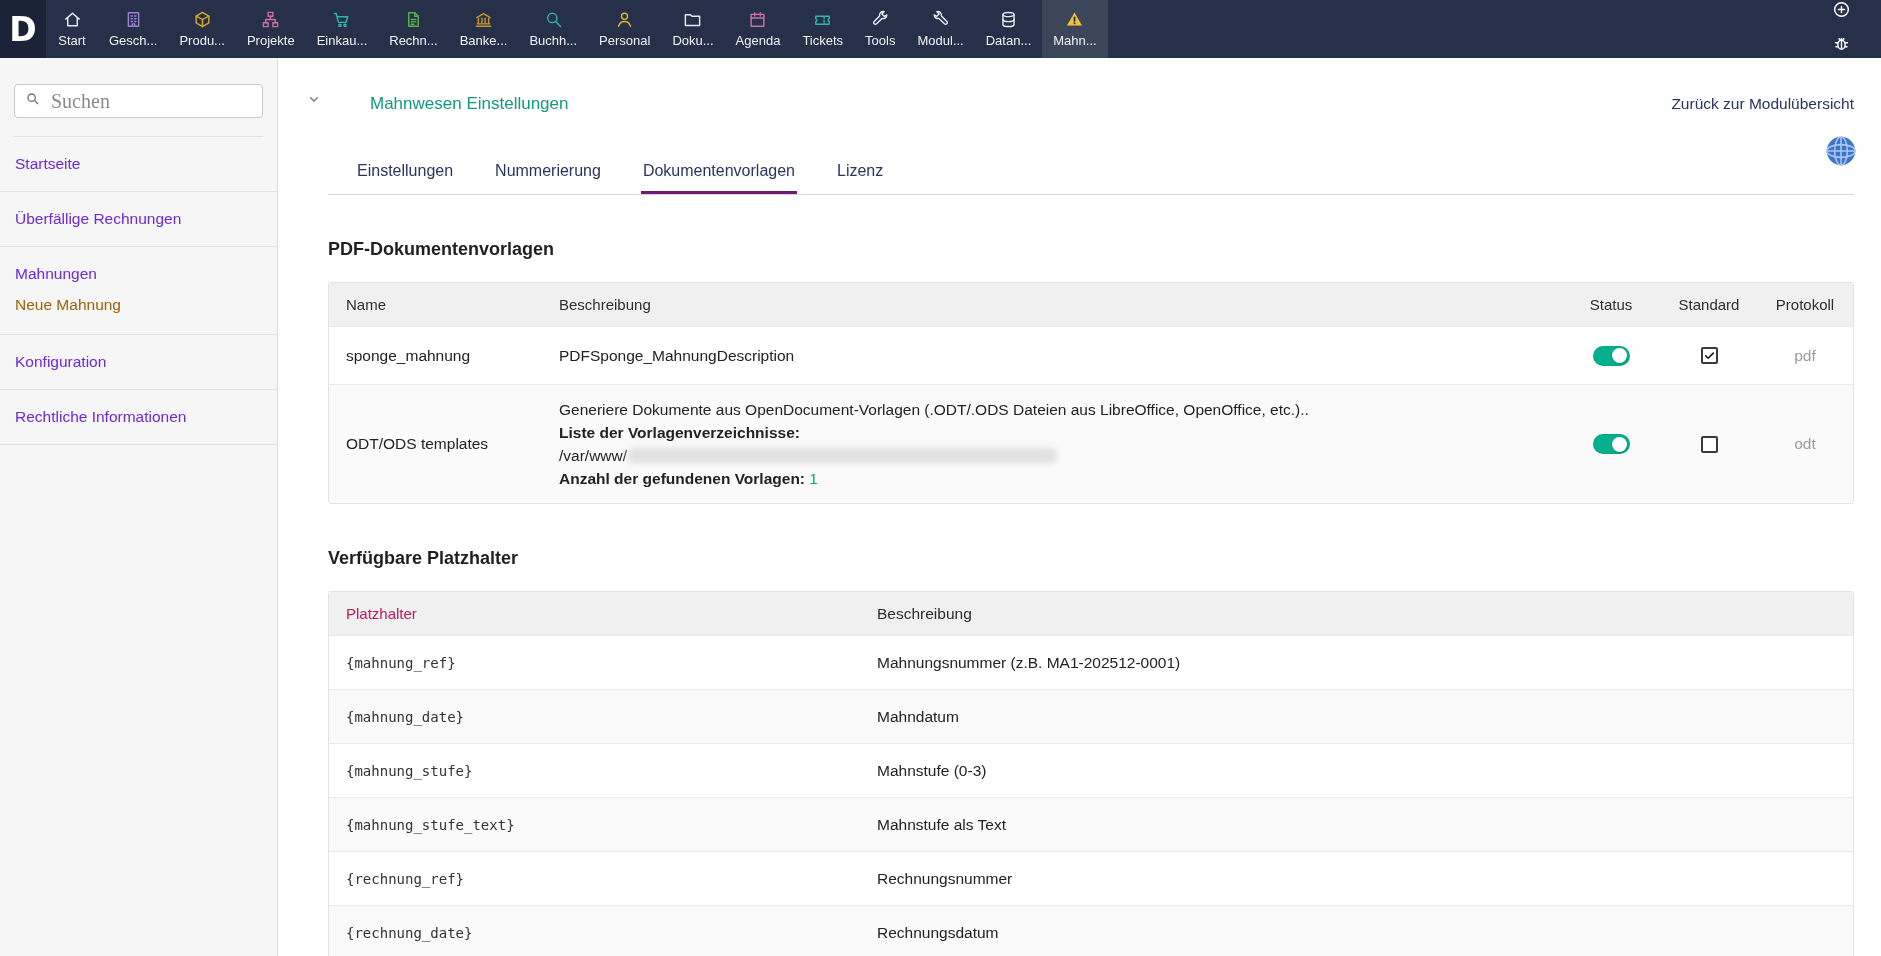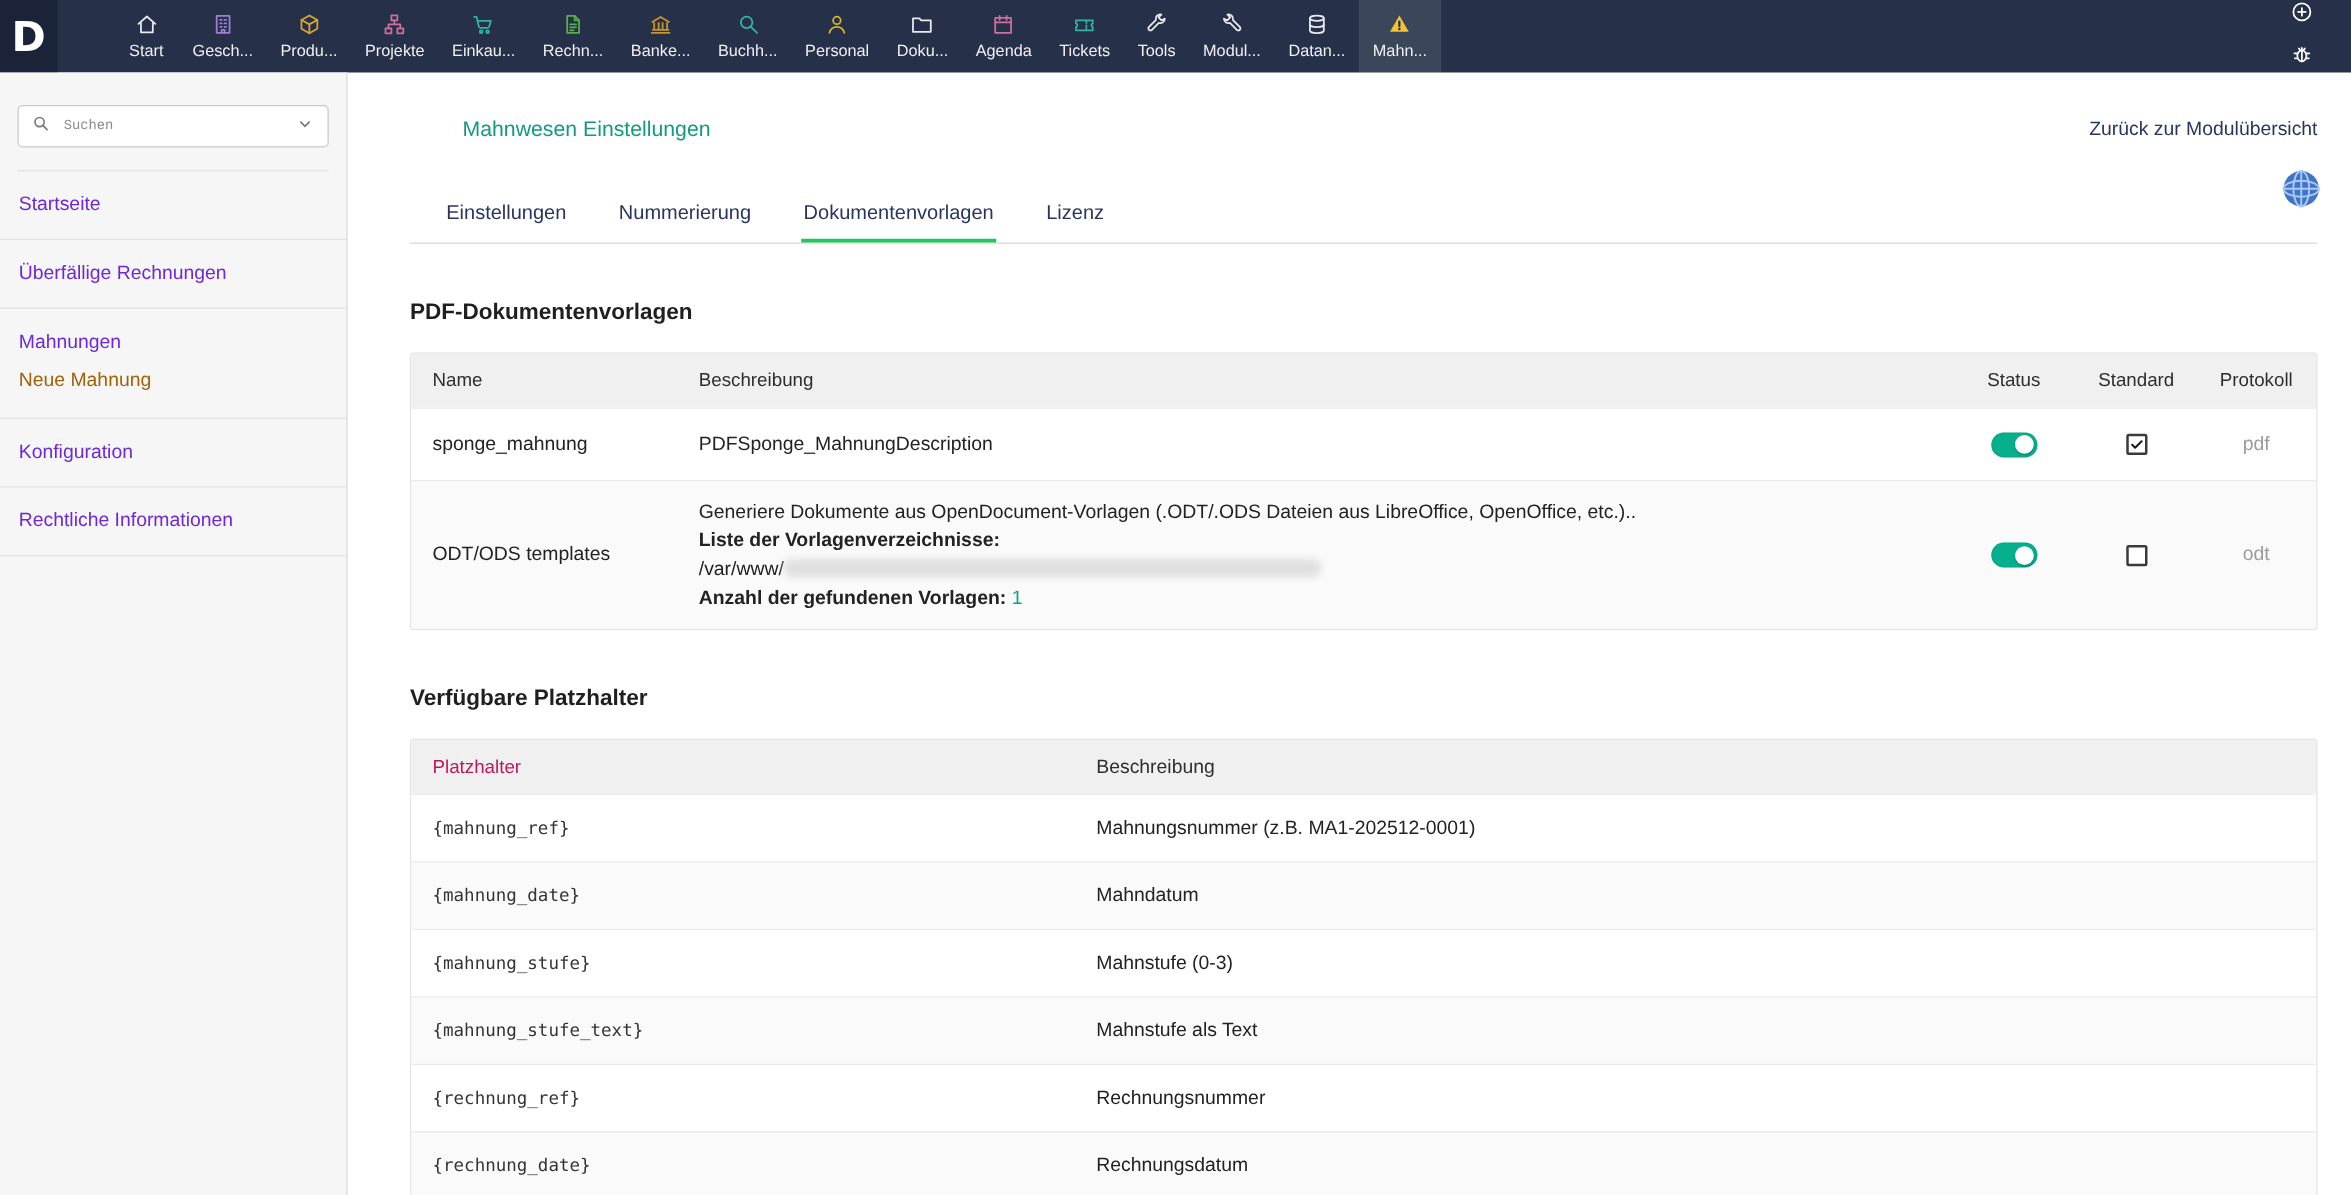--- a/index.html
+++ b/index.html
@@ -10,21 +10,21 @@
     background:#ffffff; color:#222;
   }
 
   
   .navbar { height:58px; background:#263149; display:flex; align-items:stretch; }
   .logo {
     width:46px; display:flex; align-items:center; justify-content:center;
     background:#1a2338; color:#fff; font-size:33px; font-weight:bold;
     font-family:"DejaVu Sans", sans-serif; cursor:pointer;
   }
-  .nav-items { display:flex;padding-left:45px; }
+  .nav-items { display:flex; }
   .nav-item {
     display:flex; flex-direction:column; align-items:center; justify-content:center;
     gap:4px; padding:0 11px; min-width:52px; cursor:pointer;
   }
   .nav-item.active { background:rgba(255,255,255,0.10); }
   .nlabel { font-size:13px; color:#eef0f5; white-space:nowrap; }
   .nico { height:19px; display:flex; }
   .nico svg { width:19px; height:19px; fill:none; stroke:currentColor; stroke-width:1.8; stroke-linecap:round; stroke-linejoin:round; }
   .nav-right { margin-left:auto; display:flex; align-items:center; gap:15px; padding-right:12px;flex-direction:column; }
   .rico { display:flex; color:#ffffff; cursor:pointer; }
@@ -38,35 +38,35 @@
   .layout { display:flex; height:898px; }
 
   
   .sidebar { width:278px; background:#f6f6f7; border-right:1px solid #dcdcdc; flex-shrink:0; }
   .search-wrap { margin:26px 14px 0; padding-bottom:18px; border-bottom:1px solid #e2e2e2; }
   .search-box {
     display:flex; align-items:center; height:34px; background:#fff;
     border:1px solid #c9c9c9; border-radius:4px; padding:0 10px; gap:8px;
   }
   .search-box svg { width:16px; height:16px; fill:none; stroke:#777; stroke-width:2; stroke-linecap:round; }
-  .search-input { border:none; outline:none; flex:1; font-size:11px; color:#0f172a; background:transparent; font-family:Liberation Mono, monospace; }
+  .search-input { border:none; outline:none; flex:1; font-size:20px; color:#0f172a; background:transparent; font-family:Liberation Serif, serif; }
   .search-input::placeholder { color:#8a8a8a; }
   .side-group { border-bottom:1px solid #e2e2e2; padding:7px 0; margin:0 0; }
   .side-item { padding:11px 15px; font-size:15.5px; font-weight:normal; color:#6d28d9; cursor:pointer; }
   .side-item.sub { font-weight:normal; color:#a16207; padding-top:2px; padding-bottom:13px; }
 
   
   .content { flex:1; padding:0 27px 0 50px; }
   .page-head { display:flex; align-items:center; justify-content:space-between; margin-top:36px; padding-left:42px; }
   .page-title { color:#13997e; font-size:17px; }
   .back-link { color:#28355e; font-size:15.5px; cursor:pointer; }
 
   .tabs { display:flex; gap:38px; margin-top:36px; padding-left:27px; border-bottom:1px solid #d8d8d8; }
   .tab { font-size:16px; color:#28355e; padding:12px 2px 14px; cursor:pointer; }
-  .tab.active { border-bottom:3px solid #22c55e; padding-bottom:11px; font-weight:500; }
+  .tab.active { border-bottom:3px solid #701a75; padding-bottom:11px; font-weight:500; }
 
   .section-heading { font-size:18px; font-weight:bold; color:#1f1f1f; margin:44px 0 22px; }
 
   .table { border:1px solid #e3e3e3; border-radius:3px; overflow:hidden; }
   .thead { display:flex; align-items:center; background:#f0f0f1; height:43px; font-size:15px; color:#2e2e2e; }
   .tbody .trow { display:flex; align-items:center; border-top:1px solid #eaeaea; font-size:15.5px; color:#222; background:#fff; }
   .tbody .trow:nth-child(even) { background:#fafafa; }
 
   
   .c1-name  { flex:0 0 230px; padding-left:17px; }

